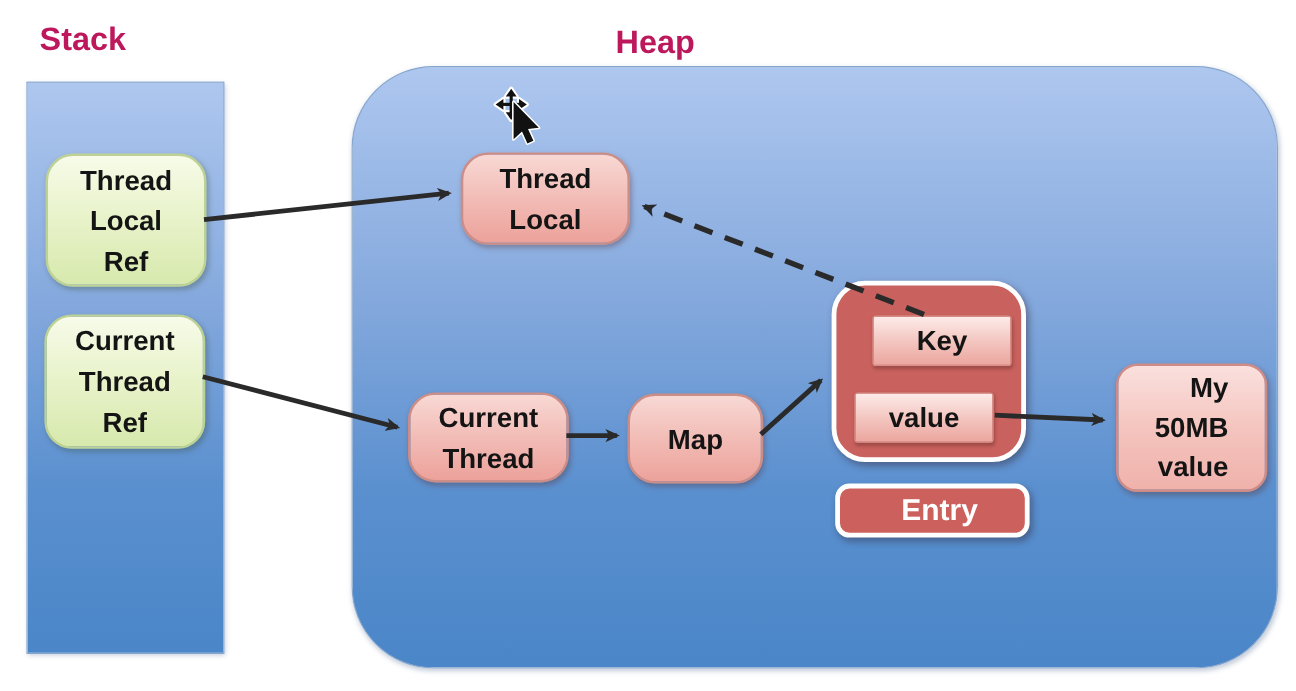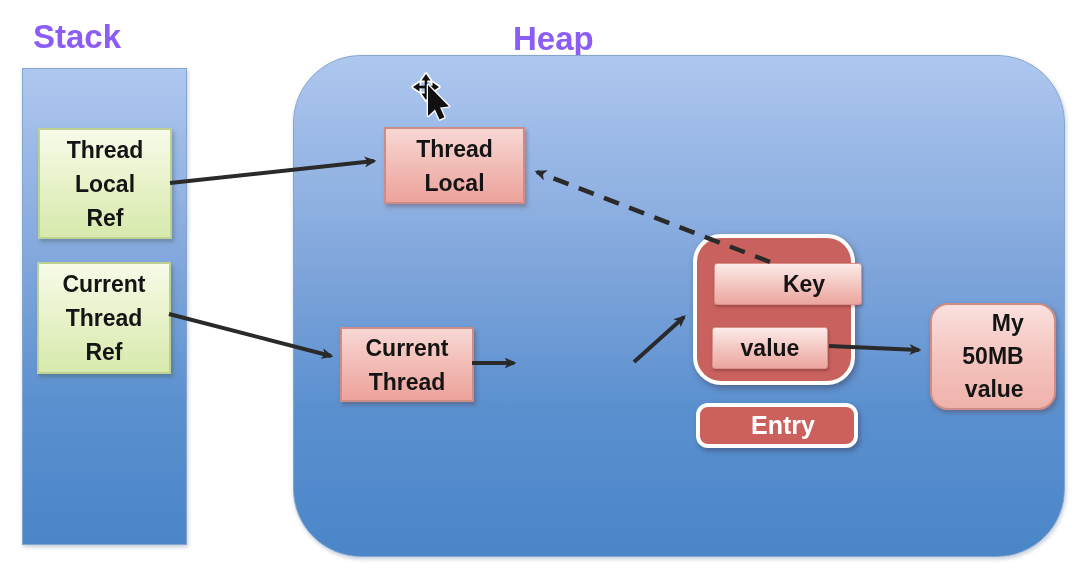--- a/index.html
+++ b/index.html
@@ -10,23 +10,23 @@
   }
   #canvas {
     position: relative;
     width: 1080px;
     height: 576px;
     overflow: hidden;
     background: #ffffff;
   }
   .region-label {
     position: absolute;
-    font-size: 33px;
-    font-weight: bold;
-    color: #8b5cf6;
+    font-size: 27px;
+    font-weight: bold;
+    color: #be185d;
     white-space: nowrap;
   }
   .region {
     position: absolute;
     background: linear-gradient(180deg, #aec7ef 0%, #85a9dd 38%, #5b90cf 70%, #4a86c8 100%);
     border: 1px solid #86a5cc;
     box-shadow: 1px 2px 4px rgba(120,140,170,0.45);
   }
   #stack-region {
     left: 22px; top: 68px;
@@ -40,20 +40,21 @@
   .node {
     position: absolute;
     display: flex;
     align-items: center;
     justify-content: center;
     text-align: center;
     font-weight: bold;
     color: #141414;
     font-size: 23px;
     line-height: 34px;
+    border-radius: 23px;
   }
   .node .box-label { white-space: pre-line; }
   .green-box {
     background: linear-gradient(180deg, #f7fbe9 0%, #e9f3cc 45%, #d7e9ad 100%);
     border: 2px solid #bdd194;
     box-shadow: 1.5px 2.5px 4px rgba(60,80,60,0.35);
   }
   .pink-box {
     background: linear-gradient(180deg, #f8d8d4 0%, #f2bcb6 50%, #eca29b 100%);
     border: 2px solid #cd8d87;
@@ -80,21 +81,21 @@
     align-items: center;
     justify-content: center;
     font-weight: bold;
     color: #141414;
     font-size: 23px;
     background: linear-gradient(180deg, #fcebe9 0%, #f3c3bd 55%, #eba69f 100%);
     border: 1px solid #d8918a;
     border-radius: 3px;
     box-shadow: 1px 2px 3px rgba(80,30,30,0.35);
   }
-  #key-box { left: 17px; top: 25px; width: 114px; height: 40px; padding-left: 32px; }
+  #key-box { left: 30px; top: 25px; width: 114px; height: 40px; }
   #value-box { left: 15px; top: 89px; width: 114px; height: 40px; }
   #entry-label {
     position: absolute;
     left: 696px; top: 403px;
     width: 162px; height: 45px;
     display: flex;
     align-items: center;
     justify-content: center;
     background: #cc605c;
     border: 4px solid #ffffff;
@@ -143,20 +144,23 @@
 Ref</span>
   </div>
 
   <div class="node pink-box" id="thread-local-box">
     <span class="box-label">Thread
 Local</span>
   </div>
   <div class="node pink-box" id="current-thread-box">
     <span class="box-label">Current
 Thread</span>
+  </div>
+  <div class="node pink-box" id="map-box">
+    <span class="box-label">Map</span>
   </div>
 
   <div id="entry-container">
     <div class="kv-box" id="key-box">
       <span class="box-label">Key</span>
     </div>
     <div class="kv-box" id="value-box">
       <span class="box-label">value</span>
     </div>
   </div>

